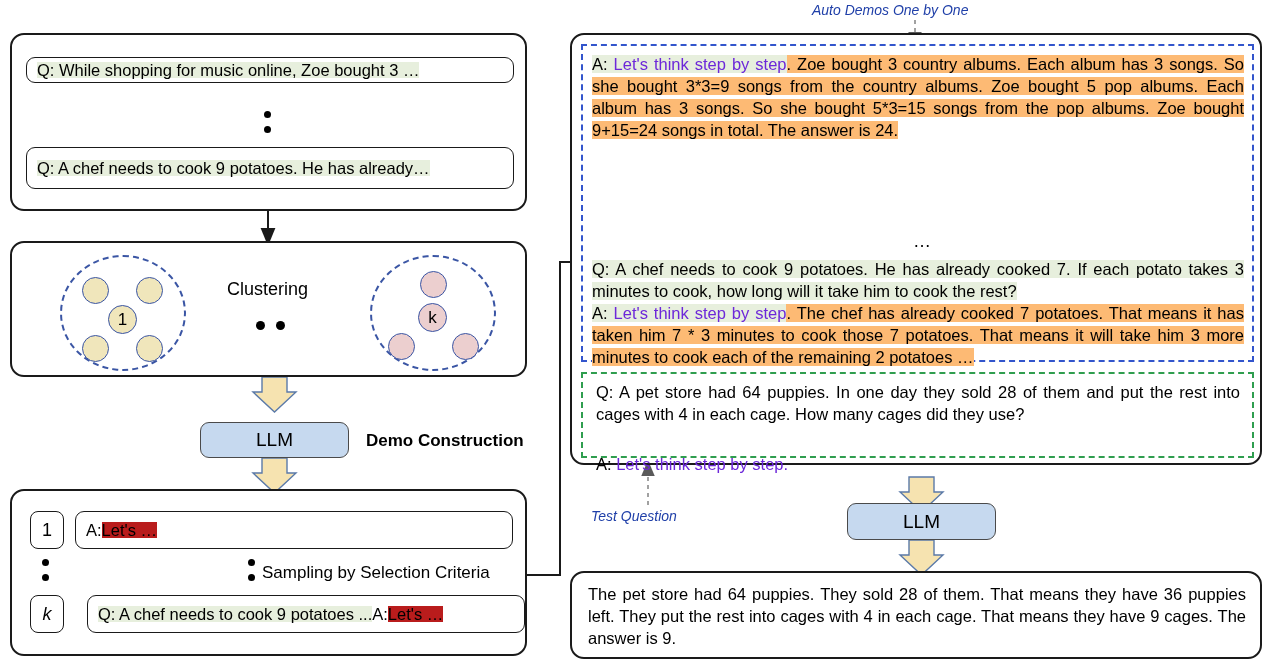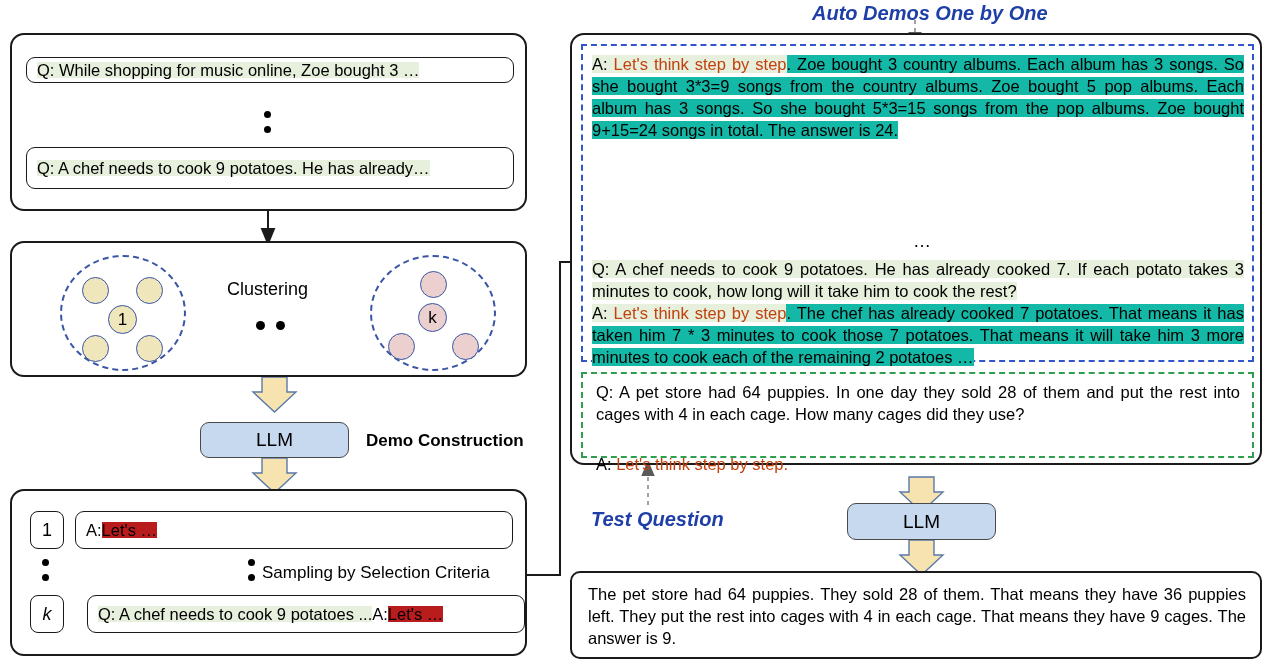--- a/index.html
+++ b/index.html
@@ -27,21 +27,21 @@
     border: 1.6px solid #1a1a1a;
     border-radius: 9px;
     background: #fff;
     display: flex;
     align-items: center;
     padding: 4px 10px;
   }
 
   .q-hl { background: #e7efdd; }
   .a-hl { background: #b91c1c; }
-  .red  { color: #c2410c; }
+  .red  { color: #6d28d9; }
 
   .txt { font-size: 16.5px; color: #000; line-height: 1.0; white-space: nowrap; }
 
   
   .vdots { position: absolute; width: 8px; }
   .vdots i {
     display: block; width: 7px; height: 7px;
     border-radius: 50%; background: #000; margin-bottom: 8px;
   }
   
@@ -72,42 +72,42 @@
     border-radius: 9px;
     display: flex; align-items: center; justify-content: center;
     font-size: 19px; color: #000;
   }
   .boldlabel {
     position: absolute;
     font-size: 17px; font-weight: bold; color: #000; white-space: nowrap;
   }
   .bluelabel {
     position: absolute;
-    font-size: 20px; font-weight: bold; font-style: italic;
+    font-size: 14px; font-weight: normal; font-style: italic;
     color: #1f3fa8; white-space: nowrap;
   }
 
   
   #arrows { position: absolute; left: 0; top: 0; width: 1272px; height: 664px; pointer-events: none; }
 
   
   .dashbox { position: absolute; }
   .dash-blue  { border: 2px dashed #3355cc; }
   .dash-green { border: 2px dashed #2f9e4f; }
 
   .para {
     font-size: 16.5px;
     line-height: 22px;
     color: #000;
     text-align: justify;
     text-justify: inter-word;
   }
   .para.nojust { text-align: left; margin-top: 28px; }
   .hl-q { background: #e7efdd; }
-  .hl-a { background: #14b8a6; }
+  .hl-a { background: #fdba74; }
 
   .ellipsis-mid {
     position: absolute;
     font-size: 18px; color: #000; letter-spacing: 3px;
   }
   .numbox {
     border: 1.6px solid #1a1a1a;
     border-radius: 8px;
     width: 34px; height: 38px;
     display: flex; align-items: center; justify-content: center;
@@ -264,17 +264,17 @@
           <span>A: </span><span class="red">Let's think step by step.</span>
         </div>
       </div>
     </div>
   </div>
 
   <div class="llm" style="left:847px; top:503px; width:149px; height:37px;">
     <span>LLM</span>
   </div>
 
-  <div class="card" style="left:570px; top:571px; width:692px; height:88px;border-radius:10px;">
+  <div class="card" style="left:570px; top:571px; width:692px; height:88px;">
     <div class="para" style="position:absolute; left:16px; top:10px; width:658px;">The pet store had 64 puppies. They sold 28 of them. That means they have 36 puppies left. They put the rest into cages with 4 in each cage. That means they have 9 cages. The answer is 9.</div>
   </div>
 
 </div>
 
 </body></html>

